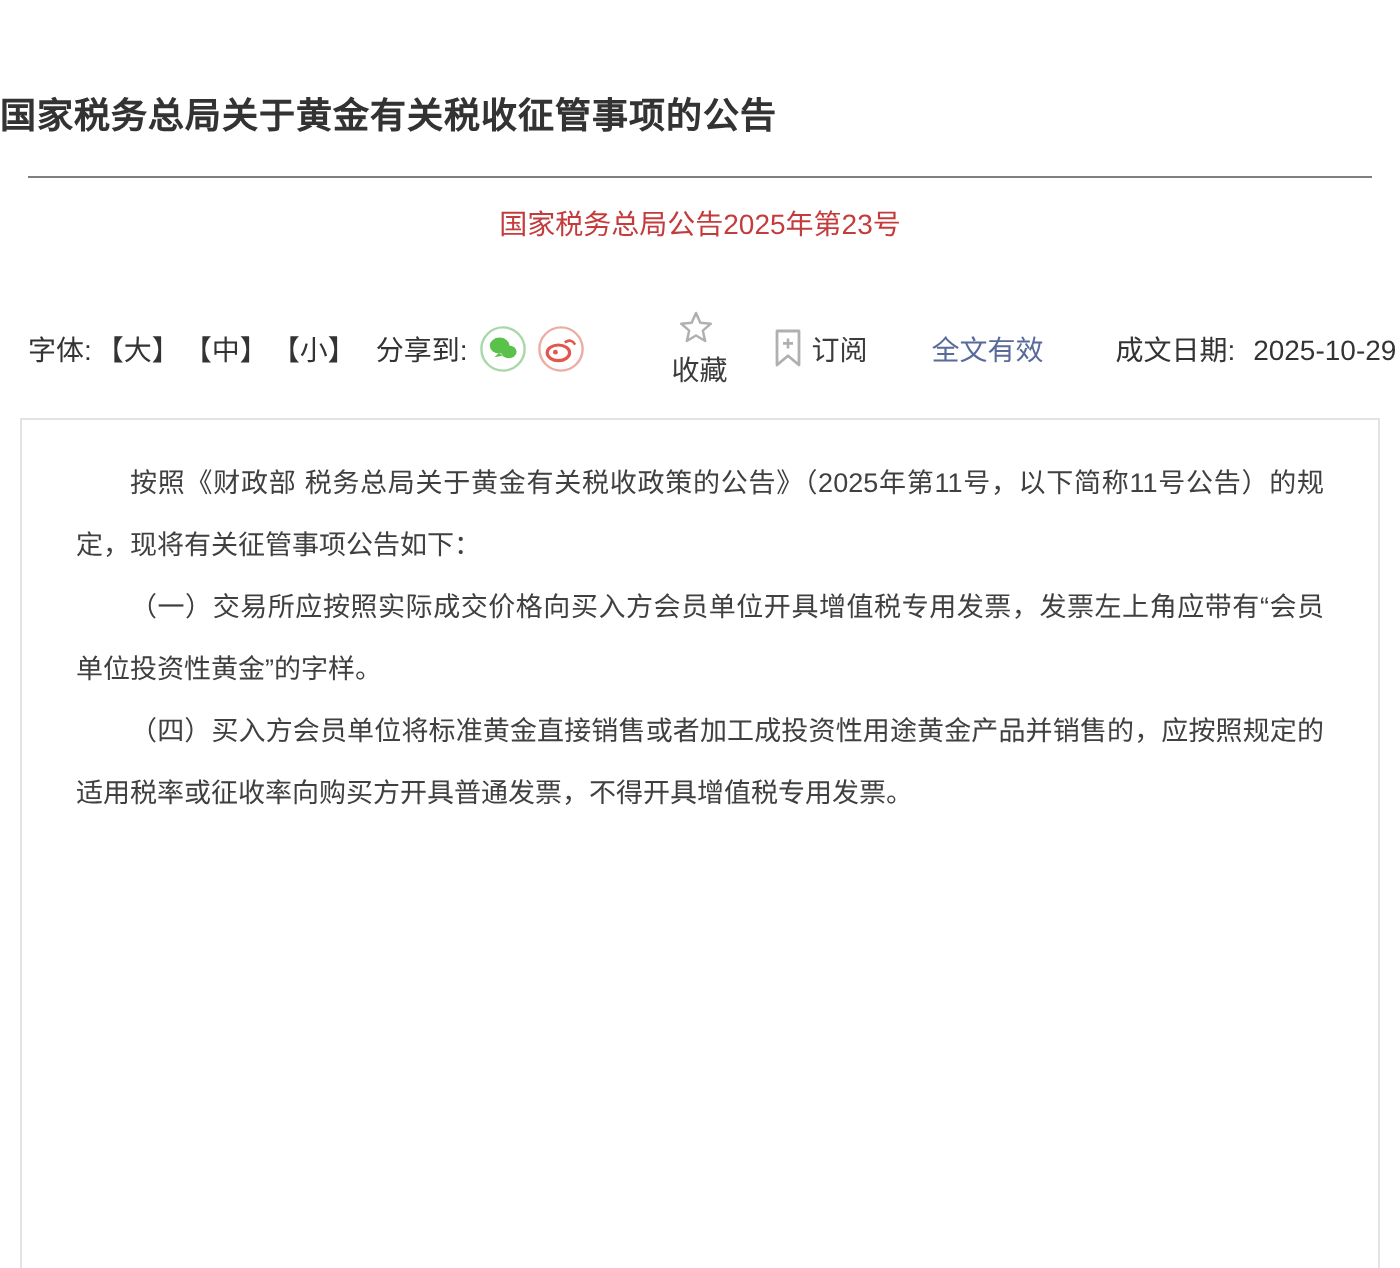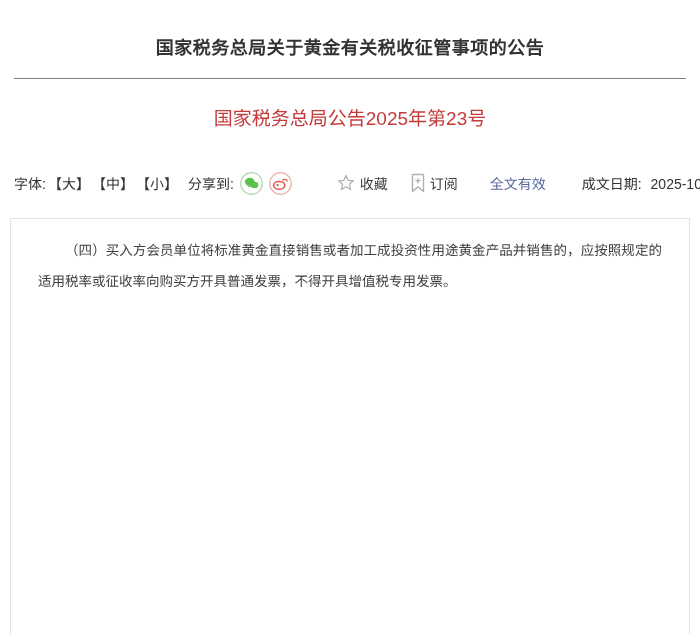--- a/index.html
+++ b/index.html
@@ -10,42 +10,42 @@
     --divider_gray:#7f7f7f;
     --box_border:#e3e3e3;
     --icon_gray:#b0b0b0;
   }
   html,body{margin:0;padding:0;}
   body{
     width:700px;height:634px;overflow:hidden;background:#ffffff;
     font-family:"Liberation Sans","DejaVu Sans",sans-serif;
     color:var(--body_text);
   }
-  .doc-header{text-align:center;padding-top:33px;}
+  .doc-header{text-align:left;padding-top:43px;}
   .doc-title{
     font-size:18px;font-weight:bold;color:var(--title_dark);
     margin:0;letter-spacing:.5px;
   }
   .title-divider{
     margin:19px 14px 0 14px;border:0;border-top:1px solid var(--divider_gray);height:0;
   }
   .doc-number{
-    text-align:center;margin-top:24px;font-size:19px;color:var(--accent_red);
+    text-align:center;margin-top:12px;font-size:14px;color:var(--accent_red);
   }
   .toolbar{
     margin:40px 14px 0 14px;display:flex;align-items:center;
     font-size:14px;color:#333;height:26px;white-space:nowrap;
   }
   .tb-label{color:#333;}
   .font-size-btn{cursor:pointer;color:#333;margin-left:2px;}
   .share-label{margin-left:10px;}
   .share-icon{margin-left:6px;display:inline-flex;align-items:center;cursor:pointer;}
   .action{display:inline-flex;align-items:center;cursor:pointer;color:#3c3c3c;}
   .action .ico{display:inline-flex;margin-right:4px;}
-  .fav{margin-left:44px;}
+  .fav{margin-left:44px;flex-direction:column;}
   .sub{margin-left:22px;}
   .validity{margin-left:32px;color:var(--validity_blue);font-family:Liberation Serif, serif;}
   .pubdate{margin-left:36px;color:#333;}
   .pubdate .v{margin-left:5px;}
   .content-box{
     margin:22px 10px 0 10px;border:1px solid var(--box_border);
     padding:16px 27px 40px 27px;min-height:460px;background:#fff;
   }
   .content-box p{
     margin:0;font-size:13.5px;line-height:31px;color:var(--body_text);
@@ -109,14 +109,16 @@
 
   <span class="validity">全文有效</span>
 
   <span class="pubdate">
     <span>成文日期:</span>
     <span class="v">2025-10-29</span>
   </span>
 </div>
 
 <div class="content-box">
+  <p>按照《财政部 税务总局关于黄金有关税收政策的公告》（2025年第11号，以下简称11号公告）的规定，现将有关征管事项公告如下：</p>
+  <p>（一）交易所应按照实际成交价格向买入方会员单位开具增值税专用发票，发票左上角应带有“会员单位投资性黄金”的字样。</p>
   <p>（四）买入方会员单位将标准黄金直接销售或者加工成投资性用途黄金产品并销售的，应按照规定的适用税率或征收率向购买方开具普通发票，不得开具增值税专用发票。</p>
 </div>
 
 </body></html>

